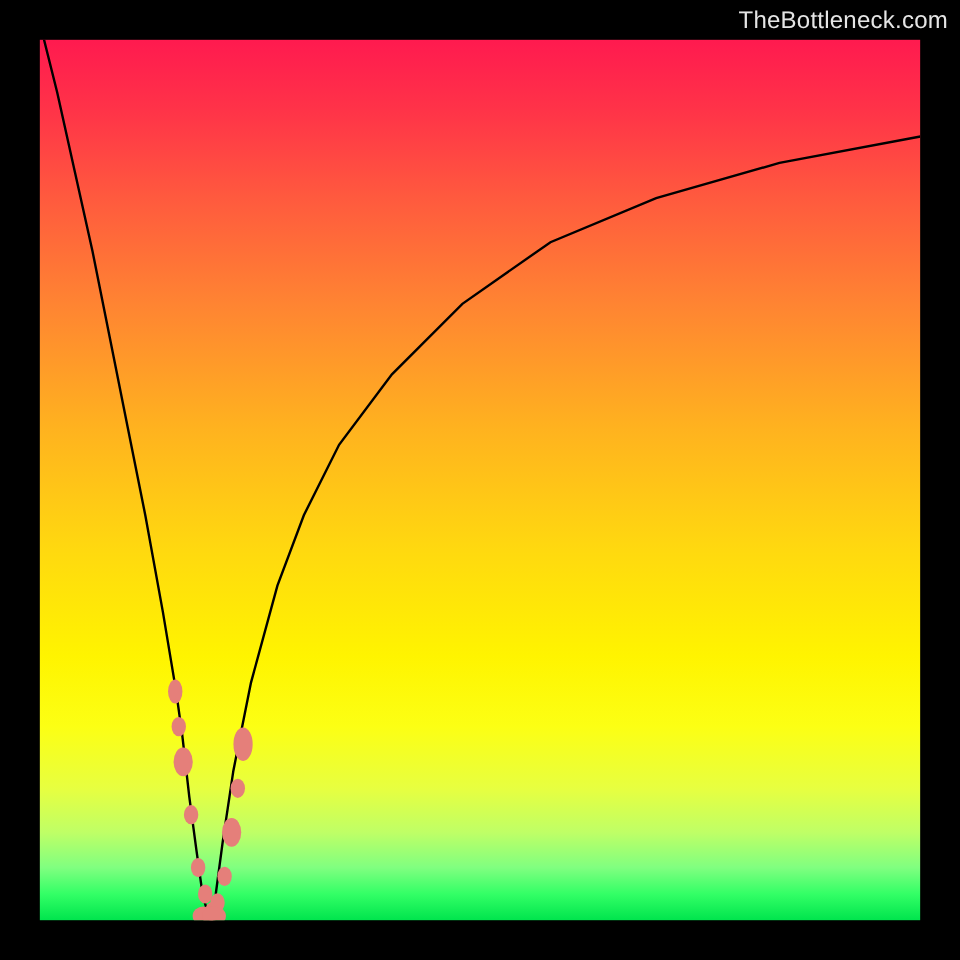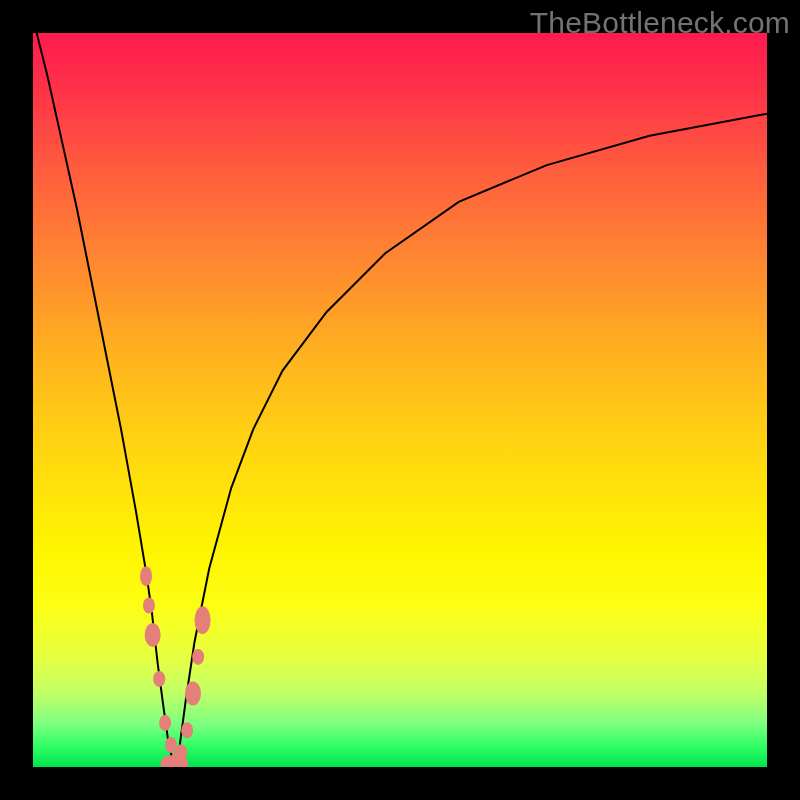--- a/index.html
+++ b/index.html
@@ -47,22 +47,22 @@
       #bfff66 90%,
       #80ff80 94%,
       #33ff66 97%,
       #00e44d 100%
     );
   }
   .watermark {
     position: absolute;
     top: 6px;
     right: 10px;
-    color: #737373;
-    font-size: 30px;
+    color: #e5e5e5;
+    font-size: 20px;
     letter-spacing: 0.2px;
     user-select: none;
     margin-left: 30px;
   }
   svg.curve-layer {
     position: absolute;
     left: 0;
     top: 0;
     width: 100%;
     height: 100%;

